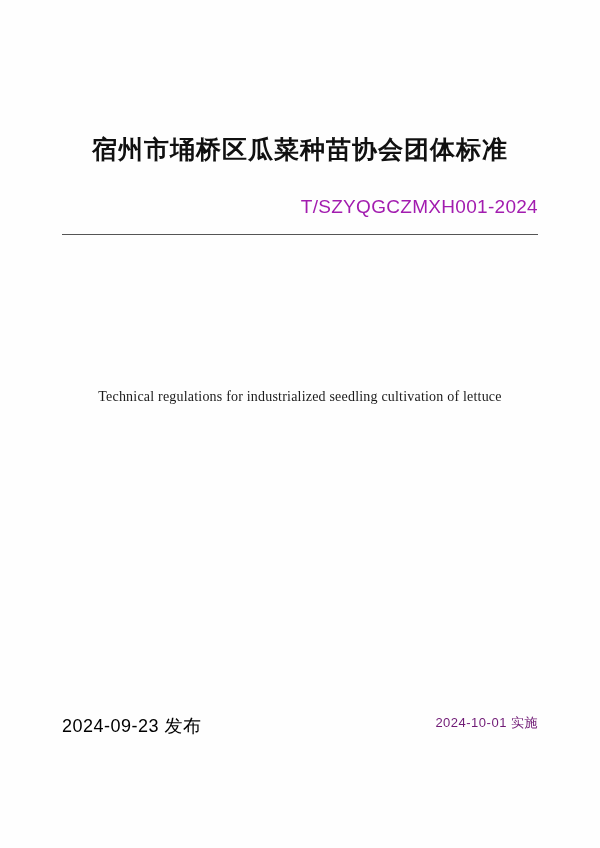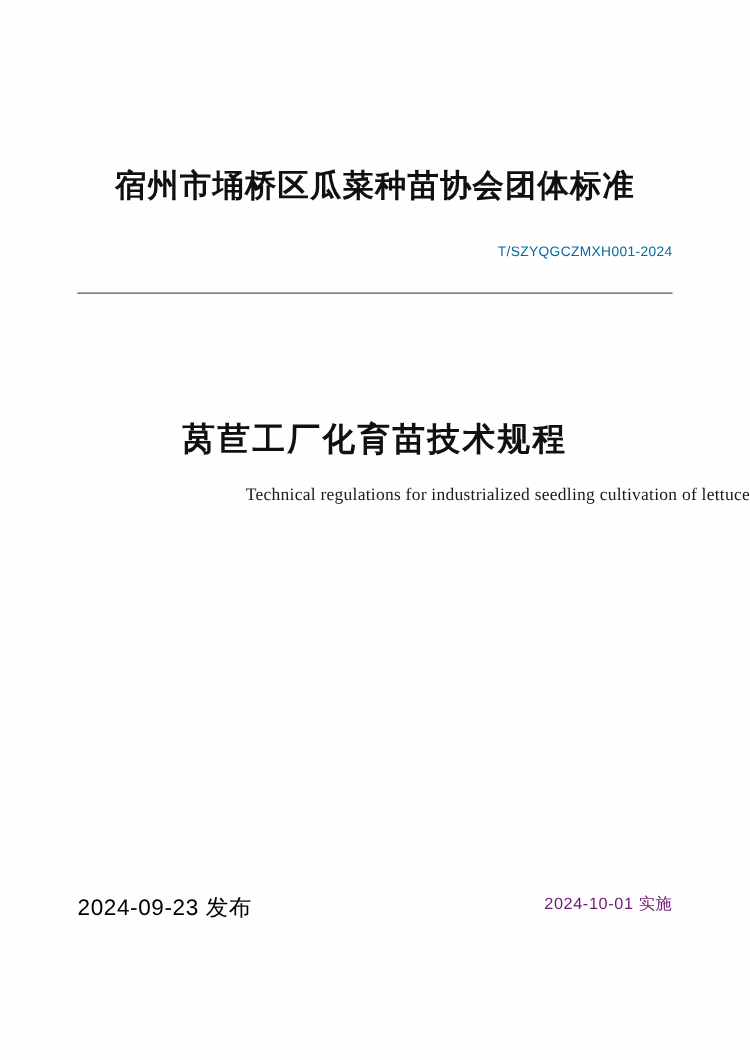--- a/index.html
+++ b/index.html
@@ -42,22 +42,22 @@
     font-weight: 700;
     letter-spacing: 1px;
     color: #101010;
     line-height: 34px;
   }
   .std-code {
     position: absolute;
     right: 62px;
     top: 196px;
     font-family: "Liberation Sans", sans-serif;
-    font-size: 11px;
-    color: #0369a1;
+    font-size: 19px;
+    color: #a21caf;
     letter-spacing: 0.3px;
   }
   .rule {
     position: absolute;
     left: 62px;
     top: 234px;
     width: 476px;
     height: 1px;
     background: #555555;
   }
@@ -73,21 +73,21 @@
     font-size: 26px;
     font-weight: 700;
     letter-spacing: 2px;
     color: #101010;
   }
   .doc-subtitle {
     position: absolute;
     left: 0;
     top: 389px;
     width: 600px;
-    text-align: right;
+    text-align: center;
     font-family: "Liberation Serif", serif;
     font-size: 14px;
     color: #1a1a1a;
     letter-spacing: 0.2px;
   }
 
   
   .issue-date {
     position: absolute;
     left: 62px;
@@ -126,21 +126,20 @@
   <div class="sheet">
 
     <div class="std-header">
       <div class="std-title">宿州市埇桥区瓜菜种苗协会团体标准</div>
     </div>
 
     <div class="std-code">T/SZYQGCZMXH001-2024</div>
 
     <div class="rule"></div>
 
-    <div class="doc-title">莴苣工厂化育苗技术规程</div>
 
     <div class="doc-subtitle">Technical regulations for industrialized seedling cultivation of lettuce</div>
 
     <div class="issue-date">2024-09-23 发布</div>
 
     <div class="effective-date">2024-10-01 实施</div>
 
 
   </div>
 </div>

